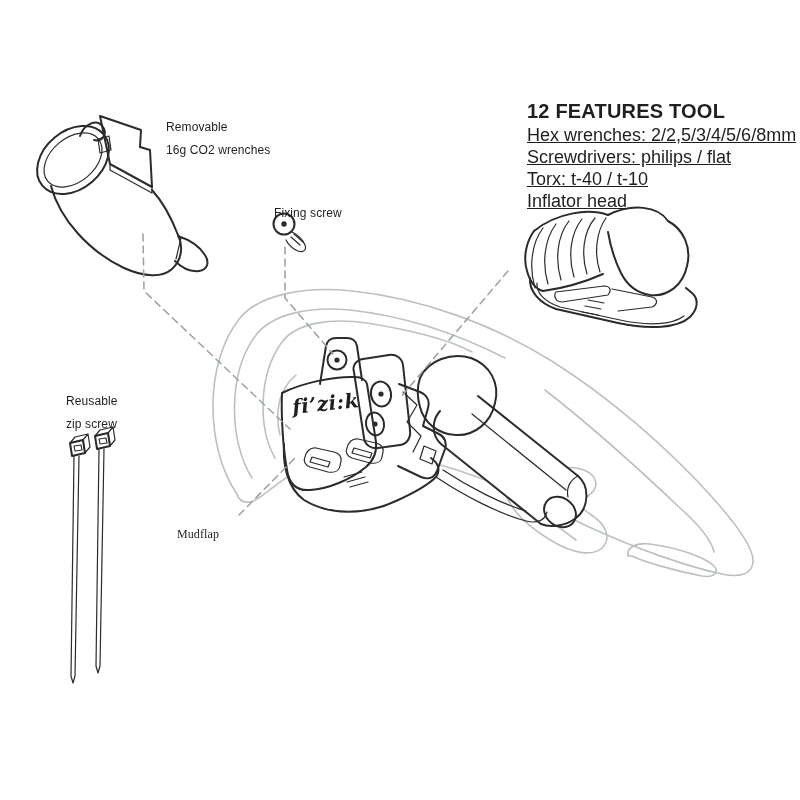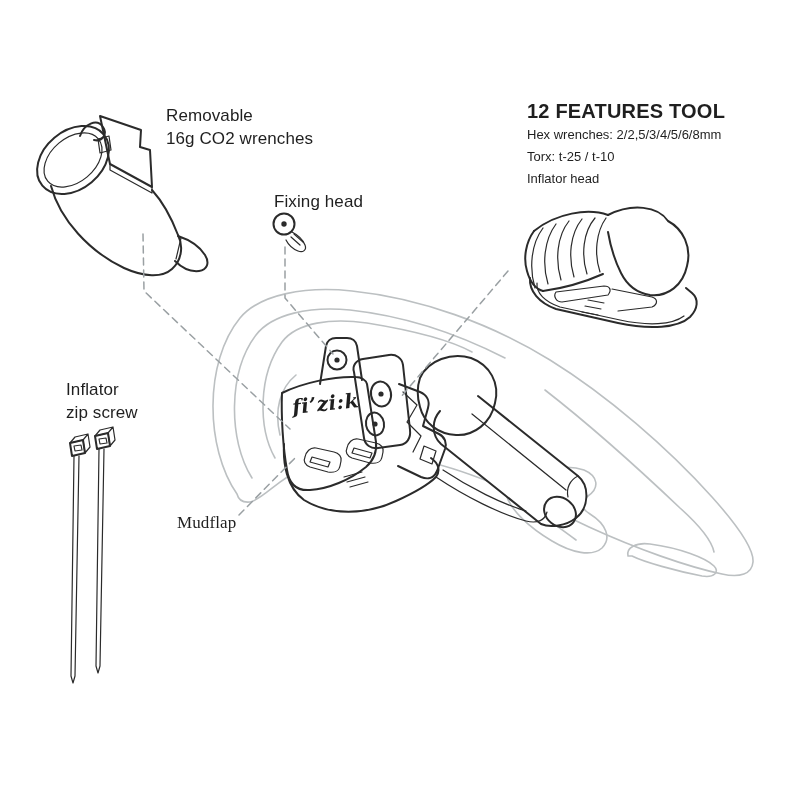--- a/index.html
+++ b/index.html
@@ -8,24 +8,24 @@
     --leader:#9aa0a3;
     --text:#1f1f1f;
     --background:#ffffff;
   }
   html,body{margin:0;padding:0;background:var(--background);}
   .canvas{
     position:relative;width:800px;height:800px;background:var(--background);
     overflow:hidden;font-family:"Liberation Sans",sans-serif;color:var(--text);
   }
   .canvas svg{position:absolute;left:0;top:0;}
-  .lbl{position:absolute;font-size:17px;line-height:23px;letter-spacing:.1px;white-space:nowrap;}
+  .lbl{position:absolute;font-size:12px;line-height:23px;letter-spacing:.1px;white-space:nowrap;margin-top:12px;}
   .features{position:absolute;white-space:nowrap;}
   .features-title{font-weight:bold;font-size:20px;line-height:22px;margin-bottom:2px;letter-spacing:.2px;}
-  .features-line{font-size:13px;line-height:22px;}
+  .features-line{font-size:18px;line-height:22px;text-decoration:underline;}
   .brand{
     position:absolute;left:291px;top:395px;
     font-family:"DejaVu Serif",serif;font-style:italic;font-weight:bold;
     font-size:20px;letter-spacing:.5px;transform:rotate(-6deg);transform-origin:left top;
   }
   path,ellipse,circle,line{fill:none;stroke-linecap:round;stroke-linejoin:round;}
   .ld{stroke:var(--line-dark);stroke-width:2;}
   .ll{stroke:var(--line-light);stroke-width:1.6;}
   .fw{fill:#fff;stroke:none;}
   .fd{fill:var(--line-dark);stroke:none;}
@@ -191,31 +191,32 @@
       <path class="leader" d="M508,271 L400,398"></path>
       <path class="leader" d="M239,515 L296,457"></path>
     </g>
   </svg>
 
   <div class="lbl" style="left:166px;top:104px;">
     <div>Removable</div>
     <div>16g CO2 wrenches</div>
   </div>
 
-  <div class="lbl" style="left:274px;top:190px;">Fixing head</div>
+  <div class="lbl" style="left:274px;top:190px;">Fixing screw</div>
 
   <div class="features" style="left:527px;top:100px;">
     <div class="features-title">12 FEATURES TOOL</div>
     <div class="features-line">Hex wrenches: 2/2,5/3/4/5/6/8mm</div>
-    <div class="features-line">Torx: t-25 / t-10</div>
+    <div class="features-line">Screwdrivers: philips / flat</div>
+    <div class="features-line">Torx: t-40 / t-10</div>
     <div class="features-line">Inflator head</div>
   </div>
 
   <div class="lbl" style="left:66px;top:378px;">
-    <div>Inflator</div>
+    <div>Reusable</div>
     <div>zip screw</div>
   </div>
 
   <div class="lbl" style="left:177px;top:511px;font-family:Liberation Serif, serif;">Mudflap</div>
 
   <div class="brand">fi’zi:k</div>
 
 </div>
 
 </body></html>

